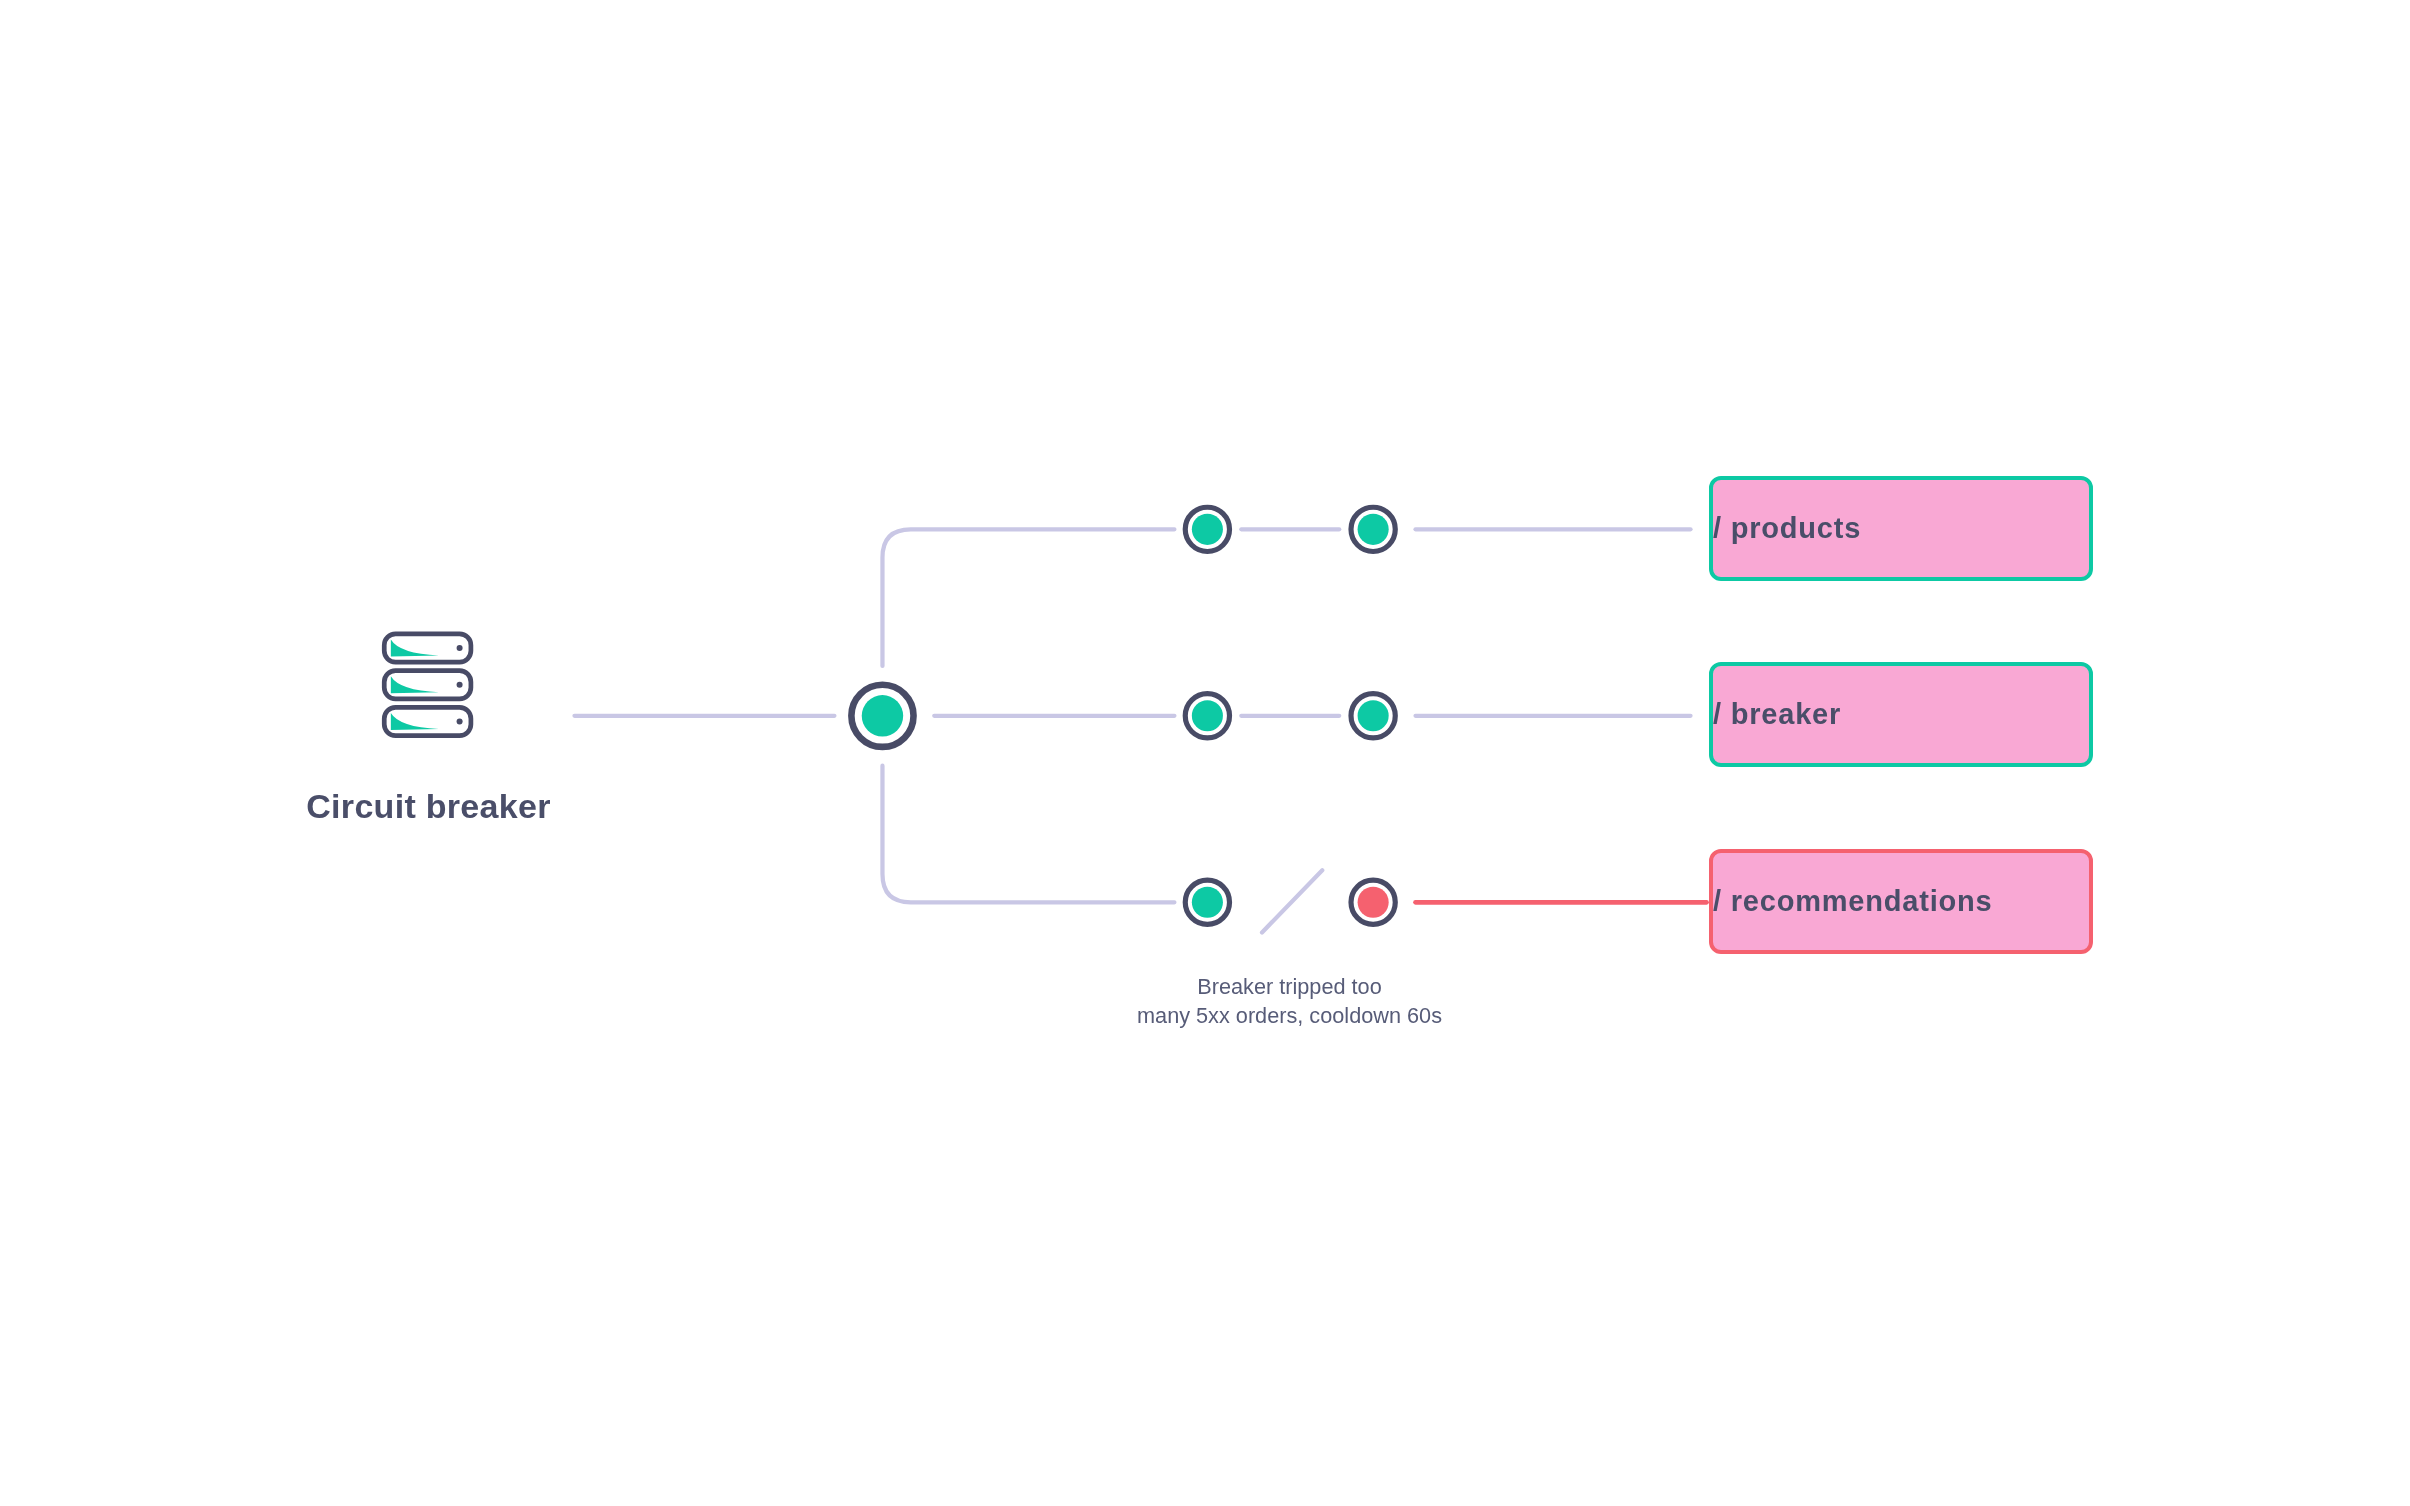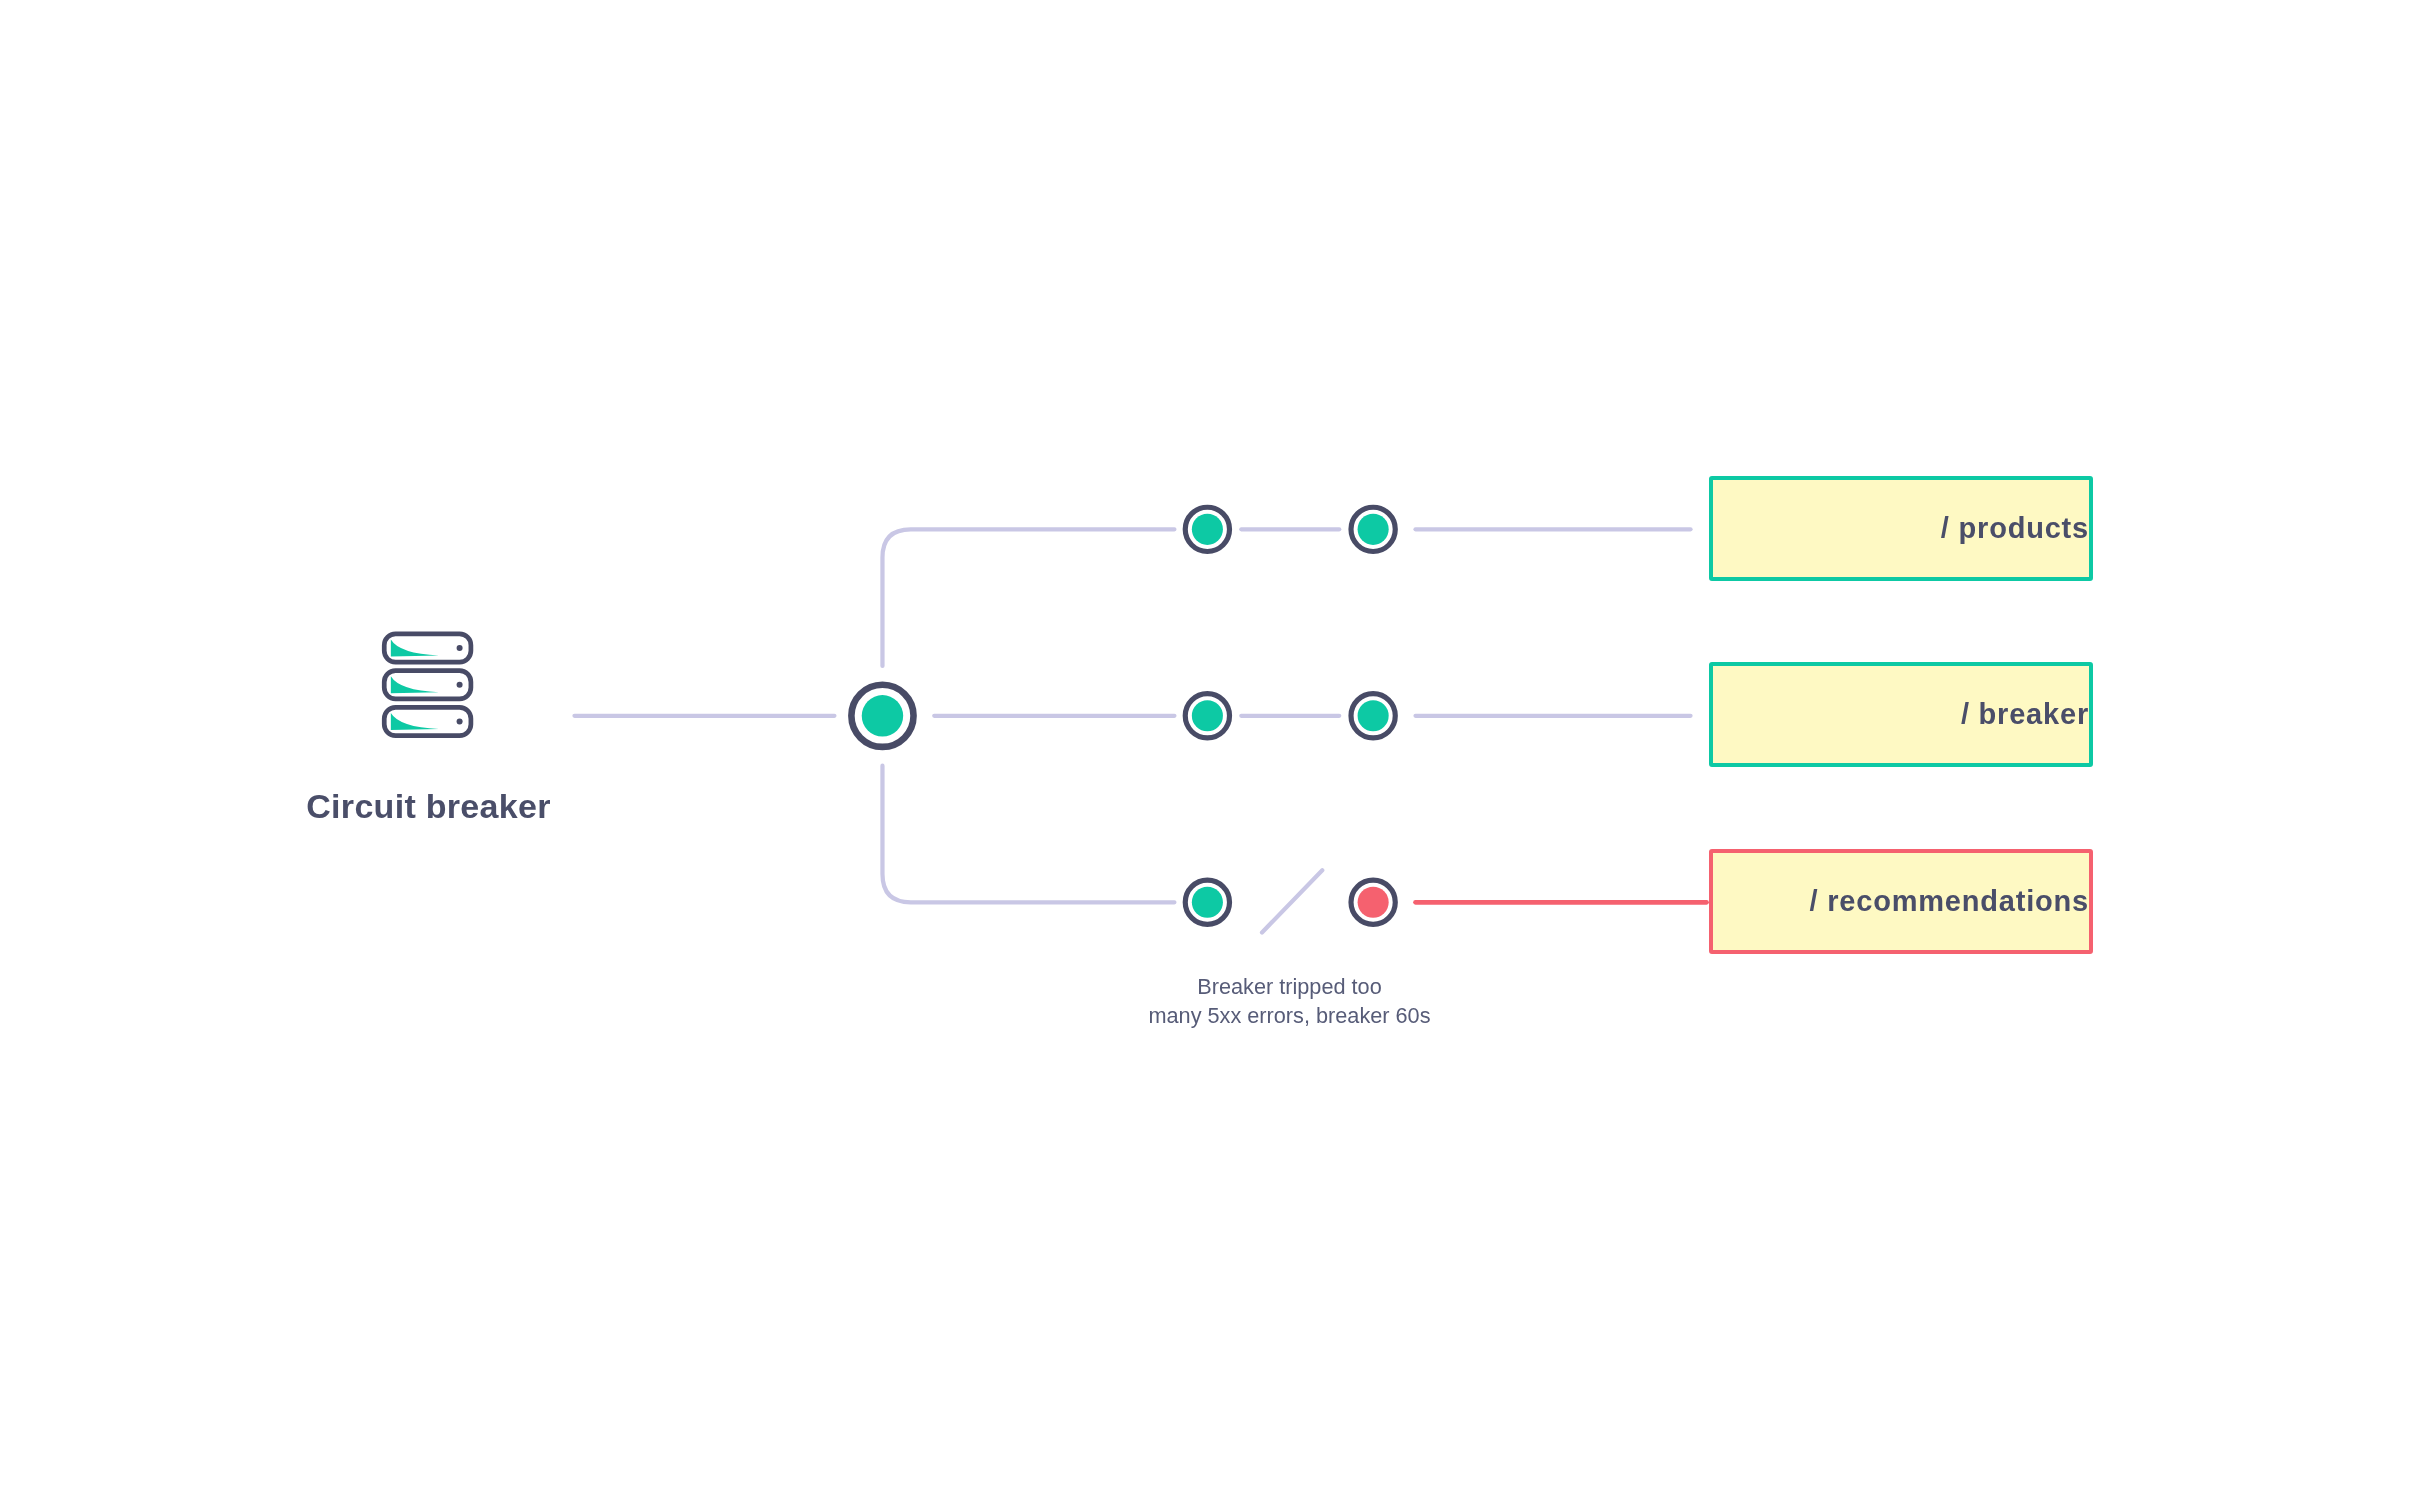--- a/index.html
+++ b/index.html
@@ -39,24 +39,24 @@
     text-align: center;
     font-size: 34px; font-weight: 700;
     color: var(--text);
     letter-spacing: 0.3px;
   }
 
   
   .endpoint {
     position: absolute;
     left: 1709px; width: 384px; height: 105px;
-    background: #fef9c3;
+    background: #f9a8d4;
     border: 4.7px solid var(--teal);
-    border-radius: 3px;
-    display: flex; align-items: center; justify-content: flex-end;
+    border-radius: 12px;
+    display: flex; align-items: center; justify-content: flex-start;
     font-size: 29px; font-weight: 600;
     color: var(--text);
     letter-spacing: 0.8px;
   }
   .endpoint.open { border-color: var(--red); }
   .ep-products       { top: 476px; }
   .ep-orders         { top: 662px; }
   .ep-recommendations{ top: 849px; }
 
   
@@ -147,17 +147,17 @@
   <div class="endpoint ep-orders">
     <span>/ breaker</span>
   </div>
 
   <div class="endpoint open ep-recommendations">
     <span>/ recommendations</span>
   </div>
 
   <div class="breaker-caption">
     <div>Breaker tripped too</div>
-    <div>many 5xx errors, breaker 60s</div>
+    <div>many 5xx orders, cooldown 60s</div>
   </div>
 
 </div>
 
 
 </body></html>

